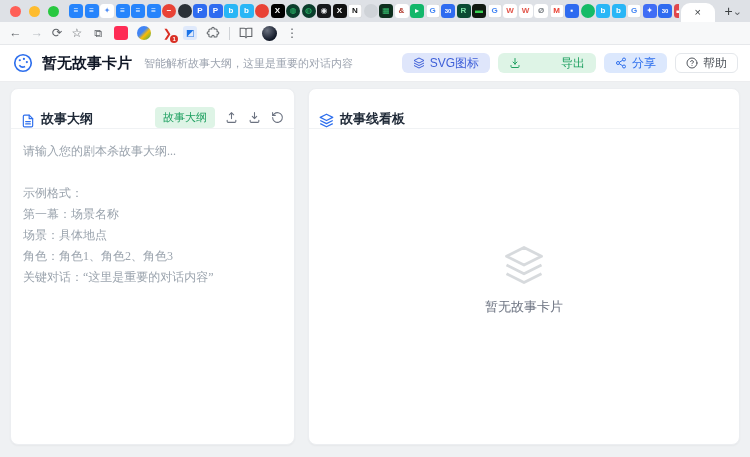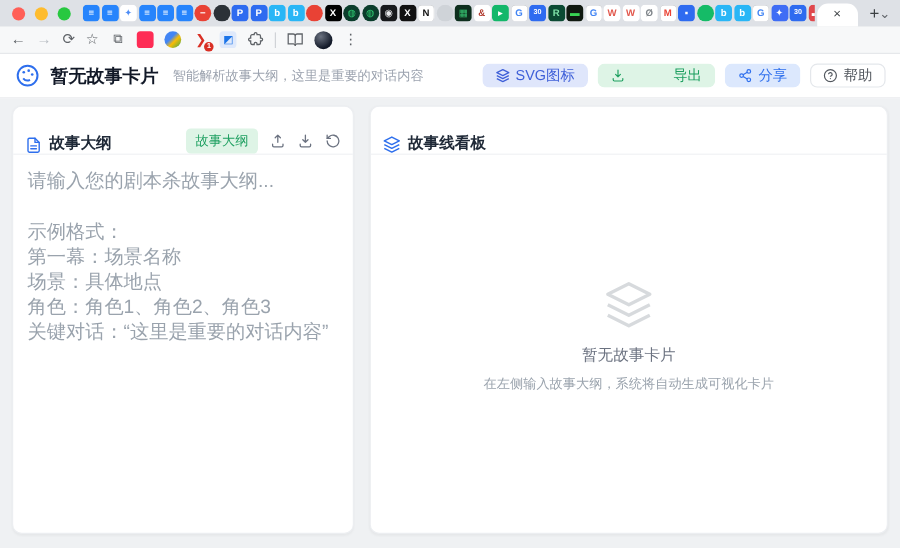--- a/index.html
+++ b/index.html
@@ -52,21 +52,21 @@
   .panel.left { width:285px; flex:none; }
   .panel.right { flex:1; }
   .phead { height:40px; flex:none; display:flex; align-items:flex-end; gap:6px; padding:0 10px; border-bottom:1px solid #f0f2f4; }
   .ptitle { font-size:13px; font-weight:700; color:#1f2937; }
   .headright { margin-left:auto; display:flex; align-items:center; gap:10px; }
   .sample { background:#def4e6; color:#1fa061; font-size:11px; padding:3px 8px; border-radius:4px; cursor:pointer; }
   .tico { color:#6b7280; display:grid; place-items:center; cursor:pointer; }
 
   .editor { flex:1; padding:4px 2px; }
   .editor textarea { width:100%; height:100%; border:none; outline:none; resize:none; background:transparent;
-                     padding:8px 10px; font-family:Liberation Sans, sans-serif; font-size:16px; line-height:21px; color:#0f766e; }
+                     padding:8px 10px; font-family:Liberation Serif, serif; font-size:12px; line-height:21px; color:#0f766e; }
   .editor textarea::placeholder { color:#9aa3ad; }
   .pfoot { height:22px; flex:none; background:#f8f9fa; border-top:1px solid #f0f2f4; border-radius:0 0 8px 8px;
            display:flex; align-items:center; padding:0 12px; font-size:11px; color:#80868e; }
   .saving { margin-left:auto; display:flex; align-items:center; gap:5px; color:#9aa3ad; }
   .dot { width:6px; height:6px; border-radius:50%; }
 
   .viewtoggle { background:#eef0f3; border-radius:5px; padding:2px; display:flex; gap:2px; }
   .vbtn { width:20px; height:16px; border-radius:4px; display:grid; place-items:center; cursor:pointer; }
   .vbtn.active { background:#dce7fb; }
   .preview { border:1px solid #e4e7eb; border-radius:5px; height:22px; padding:0 8px; font-size:11px; color:#4b5563;
@@ -258,16 +258,15 @@
       </svg>
       <span class="ptitle">故事线看板</span>
     </div>
     <div class="empty">
       <svg width="42" height="42" viewBox="0 0 24 24" fill="none" stroke="#d7dadd" stroke-width="1.6" stroke-linejoin="round">
         <path d="M12 2 2 7l10 5 10-5z"></path>
           <path d="m2 12 10 5 10-5"></path>
           <path d="m2 17 10 5 10-5"></path>
       </svg>
       <div class="empty-title">暂无故事卡片</div>
-      <div class="empty-hint">在左侧输入故事大纲，系统将自动生成可视化卡片</div>
     </div>
   </section>
 </div>
 
 </body></html>

